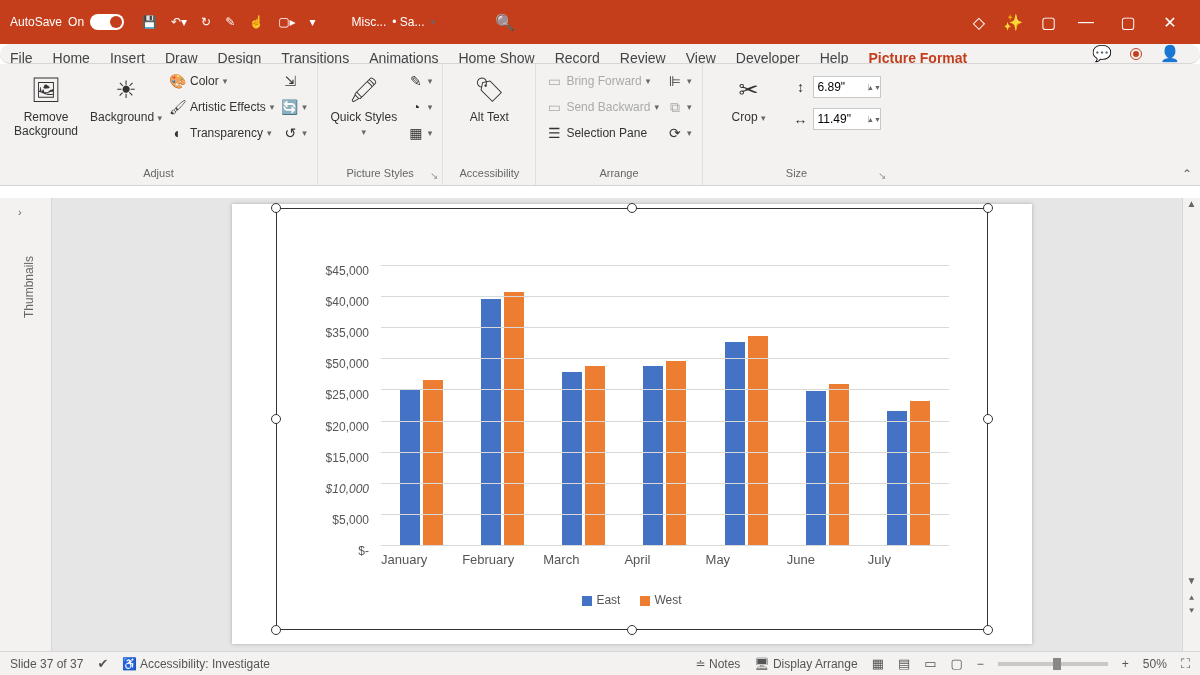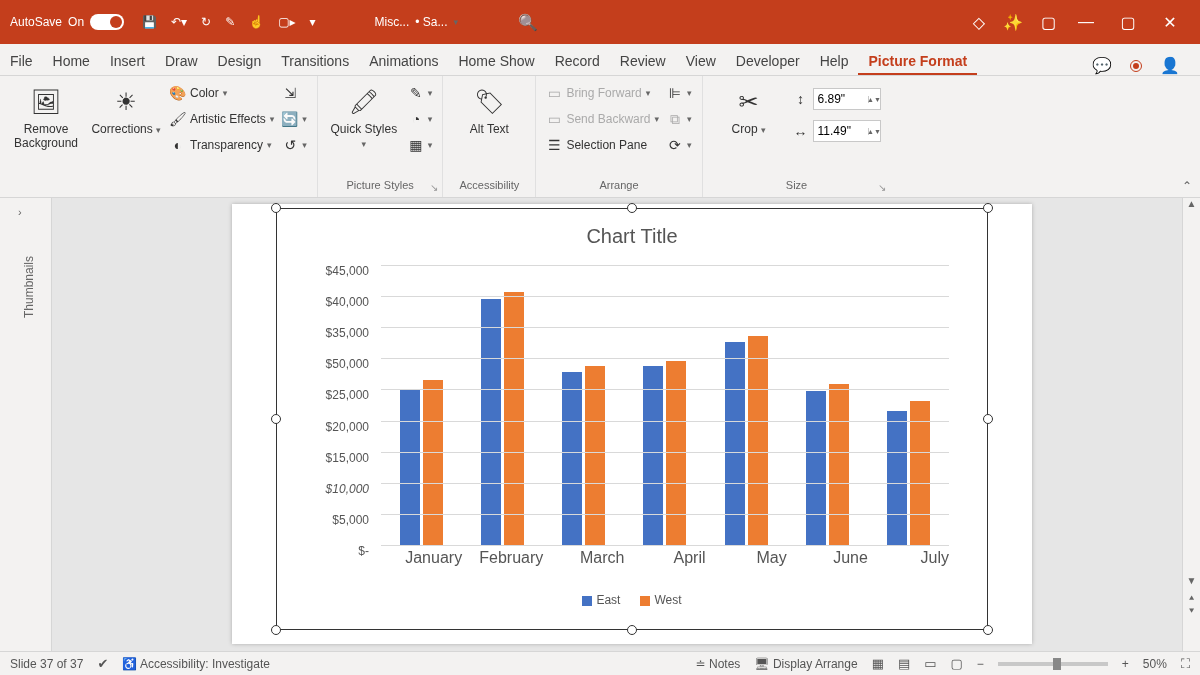--- a/index.html
+++ b/index.html
@@ -5,28 +5,28 @@
   * { box-sizing: border-box; margin: 0; padding: 0; font-family: "Segoe UI", sans-serif; }
   html, body { width: 1200px; height: 675px; overflow: hidden; background: #fff; }
 
   
   .titlebar { height: 44px; background: #c43e1c; color: #fff; display: flex; align-items: center; font-size: 12px; }
   .titlebar .autosave { display: flex; align-items: center; gap: 6px; padding: 0 10px; }
   .titlebar .toggle { width: 34px; height: 16px; border-radius: 8px; background: #fff; position: relative; }
   .titlebar .toggle::after { content: ""; position: absolute; right: 2px; top: 2px; width: 12px; height: 12px; border-radius: 50%; background: #c43e1c; }
   .titlebar .qat { display: flex; align-items: center; gap: 14px; padding: 0 8px; }
   .titlebar .qat span { display: inline-block; }
-  .titlebar .doc { flex: 0 0 auto; margin-left: 51px; display: flex; align-items: center; gap: 6px; }
+  .titlebar .doc { flex: 0 0 auto; margin-left: 28px; display: flex; align-items: center; gap: 6px; }
   .titlebar .search-area { flex: 1; display: flex; justify-content: flex-start; padding-left: 60px; }
   .titlebar .search-icon { font-size: 16px; color: #fff; opacity: .9; }
   .titlebar .sys { display: flex; align-items: center; gap: 18px; padding: 0 18px; font-size: 16px; }
   .titlebar .sys .winbtn { width: 24px; text-align: center; }
 
   
-  .tabs { height: 32px; background: #f3f2f1; display: flex; align-items: flex-end; border-bottom: 1px solid #d6d6d6; font-size: 14px; color: #444; }
+  .tabs { height: 20px; background: #f3f2f1; display: flex; align-items: flex-start; border-bottom: 1px solid #d6d6d6; font-size: 14px; color: #444; border-radius: 15px; }
   .tabs .tab { padding: 6px 10px 6px; cursor: default; }
   .tabs .tab.active { color: #c43e1c; font-weight: 600; border-bottom: 2px solid #c43e1c; padding-bottom: 4px; }
   .tabs .right-icons { margin-left: auto; display: flex; align-items: center; gap: 18px; padding: 0 20px; color: #777; font-size: 16px; }
   .tabs .right-icons span.rec { width: 12px; height: 12px; border: 1px solid #c43e1c; border-radius: 50%; display: inline-block; position: relative; }
   .tabs .right-icons span.rec::after { content:""; position:absolute; inset:2px; background:#c43e1c; border-radius:50%; }
 
   
   .ribbon { height: 122px; background: #f3f2f1; display: flex; position: relative; border-bottom: 1px solid #d6d6d6; }
   .ribbon-group { display: flex; flex-direction: column; justify-content: space-between; padding: 6px 10px 2px; border-right: 1px solid #e0e0e0; }
   .ribbon-group .controls { display: flex; align-items: flex-start; gap: 8px; }
@@ -69,21 +69,21 @@
   .chart-title { text-align: center; font-size: 20px; color: #555; margin: 6px 0 8px; }
   .plot { position: absolute; left: 86px; right: 20px; top: 46px; bottom: 74px; }
   .ylabel { position: absolute; left: 0; width: 80px; text-align: right; font-size: 12px; color: #555; transform: translateY(50%); padding-right: 6px; }
   .gridline { position: absolute; left: 86px; right: 20px; height: 1px; background: #d9d9d9; }
   .bars { position: absolute; inset: 0; display: flex; }
   .cat { flex: 1; position: relative; display: flex; justify-content: center; align-items: flex-end; gap: 3px; }
   .bar { width: 20px; }
   .bar.east { background: #4472c4; }
   .bar.west { background: #ed7d31; }
   .xlabel { position: absolute; left: 86px; right: 20px; bottom: 52px; display: flex; }
-  .xlabel div { flex: 1; text-align: right; font-size: 16px; color: #555; }
+  .xlabel div { flex: 1; text-align: left; font-size: 13px; color: #555; }
   .legend { position: absolute; left: 0; right: 0; bottom: 12px; display: flex; justify-content: center; gap: 20px; font-size: 12px; color: #555; }
   .legend .sw { display: inline-block; width: 10px; height: 10px; margin-right: 4px; vertical-align: middle; }
 
   
   .vscroll { width: 18px; background: #f3f2f1; border-left: 1px solid #d6d6d6; position: relative; }
   .vscroll .arrow { position: absolute; left: 0; right: 0; height: 16px; text-align: center; font-size: 10px; color: #666; }
   .vscroll .arrow.up { top: 0; }
   .vscroll .arrow.dn { bottom: 60px; }
   .vscroll .navbtns { position: absolute; bottom: 34px; left: 0; right: 0; display: flex; flex-direction: column; align-items: center; font-size: 9px; color: #666; gap: 2px; }
 
@@ -155,21 +155,21 @@
 <div class="ribbon">
 
   <div class="ribbon-group">
     <div class="controls">
       <div class="bigbtn">
         <div class="ico">🖼</div>
         <div>Remove Background</div>
       </div>
       <div class="bigbtn">
         <div class="ico">☀</div>
-        <div><span>Corrections</span> <span class="dd">▾</span></div>
+        <div><span>Background</span> <span class="dd">▾</span></div>
       </div>
       <div class="stack">
         <div class="row">
             <span class="mini-ico">🎨</span>
             <span>Color</span>
             <span class="dd">▾</span>
           </div>
         <div class="row">
             <span class="mini-ico">🖌</span>
             <span>Artistic Effects</span>
@@ -188,20 +188,21 @@
         <div class="row">
             <span class="mini-ico">🔄</span>
             <span class="dd">▾</span>
           </div>
         <div class="row">
             <span class="mini-ico">↺</span>
             <span class="dd">▾</span>
           </div>
       </div>
     </div>
+    <div class="glabel">Adjust</div>
   </div>
 
   <div class="ribbon-group">
     <div class="controls">
       <div class="bigbtn">
         <div class="ico">🖍</div>
         <div><span>Quick Styles</span> <span class="dd">▾</span></div>
       </div>
       <div class="stack">
         <div class="row">
@@ -308,21 +309,20 @@
         <div class="handle h-tl"></div>
         <div class="handle h-tr"></div>
         <div class="handle h-bl"></div>
         <div class="handle h-br"></div>
         <div class="handle h-t"></div>
         <div class="handle h-b"></div>
         <div class="handle h-l"></div>
         <div class="handle h-r"></div>
 
         <div class="chart">
-          <div class="chart-title">Chart Title</div>
           <div id="ylabels"></div>
           <div class="plot" id="plot">
             <div class="bars" id="bars">
                 <div class="cat">
                   <div class="bar east" style="background: rgb(68, 114, 196); height: 55.5556%;"></div>
                   <div class="bar west" style="background: rgb(237, 125, 49); height: 58.8889%;"></div>
                 </div>
                 <div class="cat">
                   <div class="bar east" style="background: rgb(68, 114, 196); height: 87.7778%;"></div>
                   <div class="bar west" style="background: rgb(237, 125, 49); height: 90.4444%;"></div>

